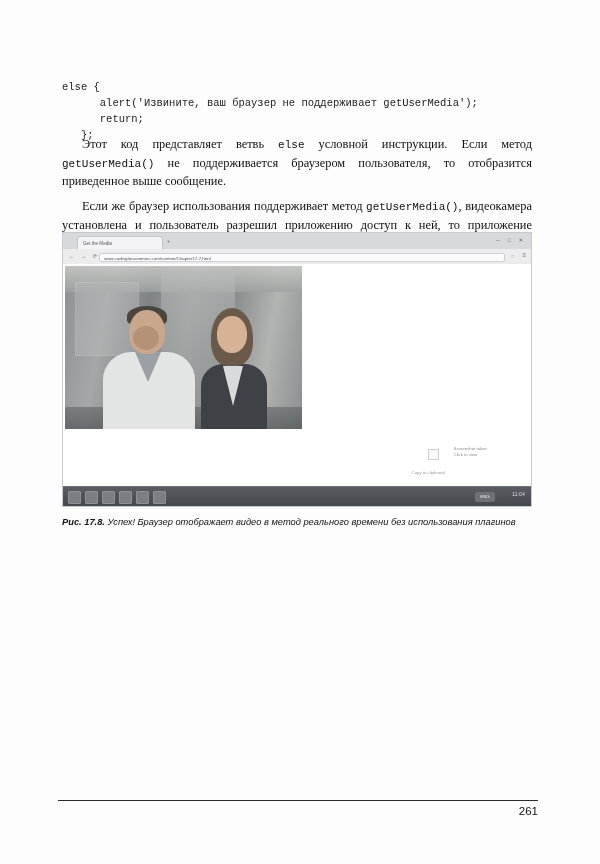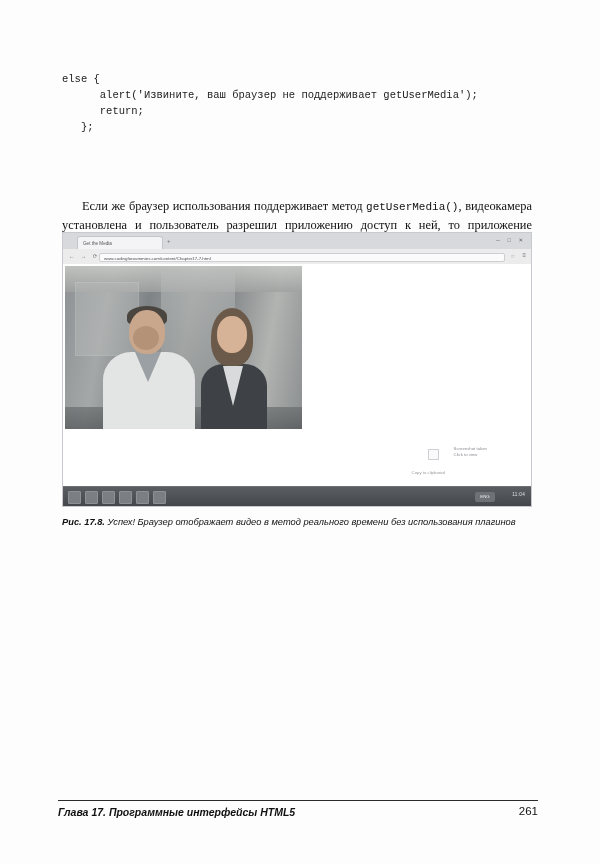--- a/index.html
+++ b/index.html
@@ -20,21 +20,21 @@
     left: 0; top: 0;
     width: 600px;
     height: 864px;
     background: #fdfdfd;
   }
 
   
   .code-block {
     position: absolute;
     left: 62px;
-    top: 60px;
+    top: 68px;
     width: 470px;
     font-family: "Liberation Mono", monospace;
     font-size: 10.5px;
     line-height: 16px;
     color: #222;
     white-space: pre;
   }
 
   
   .para {
@@ -414,20 +414,21 @@
 </head>
 <body>
 
 <div class="page">
 
   <pre class="code-block">else {
       alert('Извините, ваш браузер не поддерживает getUserMedia');
       return;
    };</pre>
 
+  <p class="para p1"><span>Этот код представляет ветвь </span><span class="mono">else</span><span> условной инструкции. Если метод </span><span class="mono">getUserMedia()</span><span> не поддерживается браузером пользователя, то отобразится приведенное выше сообщение.</span></p>
 
   <p class="para p2"><span>Если же браузер использования поддерживает метод </span><span class="mono">getUserMedia()</span><span>, видеокамера установлена и пользователь разрешил приложению доступ к ней, то приложение отобразит видео, как в примере на рис. 17.8.</span></p>
 
   <div class="figure">
 
     <div class="chrome-tabbar">
       <div class="tab">Get the Media</div>
       <div class="tab-plus">+</div>
       <div class="win-btns">─ □ ✕</div>
     </div>
@@ -479,15 +480,14 @@
         <div class="tb-ico"></div>
       </div>
       <div class="tb-chip">ENG</div>
       <div class="tb-right">11:04</div>
     </div>
   </div>
 
   <div class="caption"><b>Рис. 17.8.</b><span> Успех! Браузер отображает видео в метод реального времени без использования плагинов</span></div>
 
   <div class="footer-rule"></div>
-  <div class="footer-left">Глава 17. Программные интерфейсы HTML5</div>
   <div class="footer-right">261</div>
 </div>
 
 </body></html>

